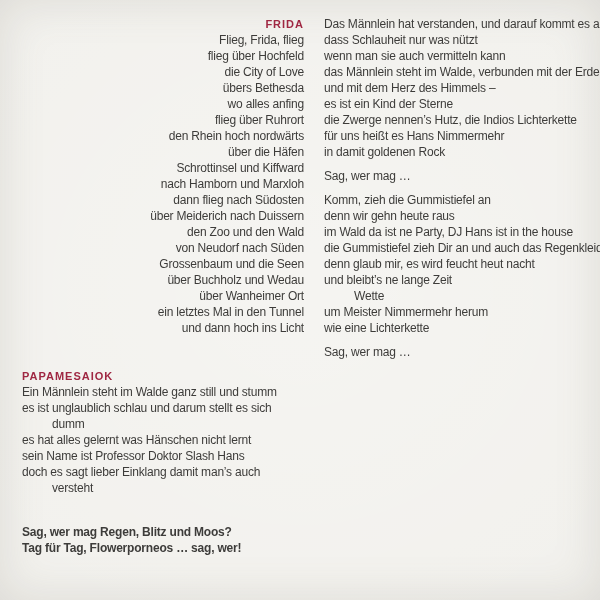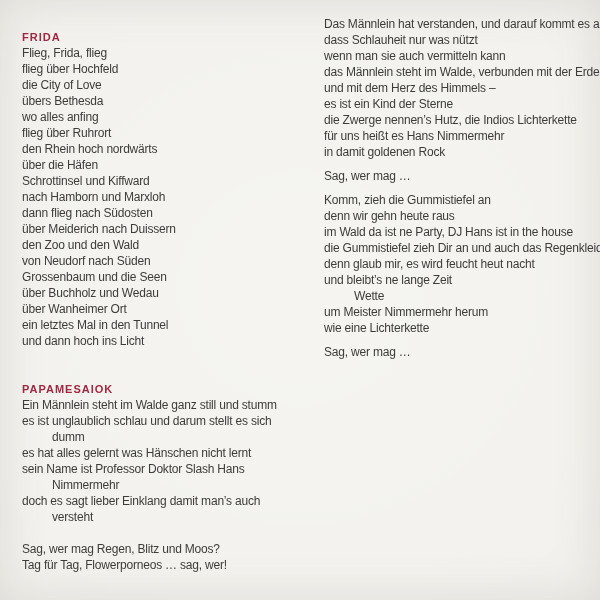--- a/index.html
+++ b/index.html
@@ -24,22 +24,22 @@
     box-shadow: inset 0 0 45px rgba(120,115,105,0.18);
   }
   .col {
     position: absolute;
     top: 16px;
   }
   .col-left  { left: 22px;  width: 282px; }
   .col-right { left: 324px; width: 284px; }
 
   .section { margin-top: 32px; }
-  .section:first-child { margin-top: 13px; }
-  .section.no-heading { margin-top: 16px; }
+  .section:first-child { margin-top: 0; text-align: right; }
+  .section.no-heading { margin-top: 28px; font-weight: bold; }
 
   .stanza + .stanza { margin-top: 8px; }
 
   .heading {
     margin: 0;
     font-size: 11px;
     line-height: 16px;
     font-weight: bold;
     letter-spacing: 1px;
     color: var(--accent, #9f2742);
@@ -80,21 +80,20 @@
         <div class="line">ein letztes Mal in den Tunnel</div>
         <div class="line">und dann hoch ins Licht</div>
       </section>
       <section class="section">
         <h2 class="heading">PAPAMESAIOK</h2>
         <div class="line">Ein Männlein steht im Walde ganz still und stumm</div>
         <div class="line">es ist unglaublich schlau und darum stellt es sich</div>
         <div class="line indent">dumm</div>
         <div class="line">es hat alles gelernt was Hänschen nicht lernt</div>
         <div class="line">sein Name ist Professor Doktor Slash Hans</div>
-        <div class="line indent">Nimmermehr</div>
         <div class="line">doch es sagt lieber Einklang damit man’s auch</div>
         <div class="line indent">versteht</div>
       </section>
       <section class="section no-heading">
         <div class="line">Sag, wer mag Regen, Blitz und Moos?</div>
         <div class="line">Tag für Tag, Flowerporneos … sag, wer!</div>
       </section>
     </div>
   <div class="col col-right">
       <section class="stanza">

